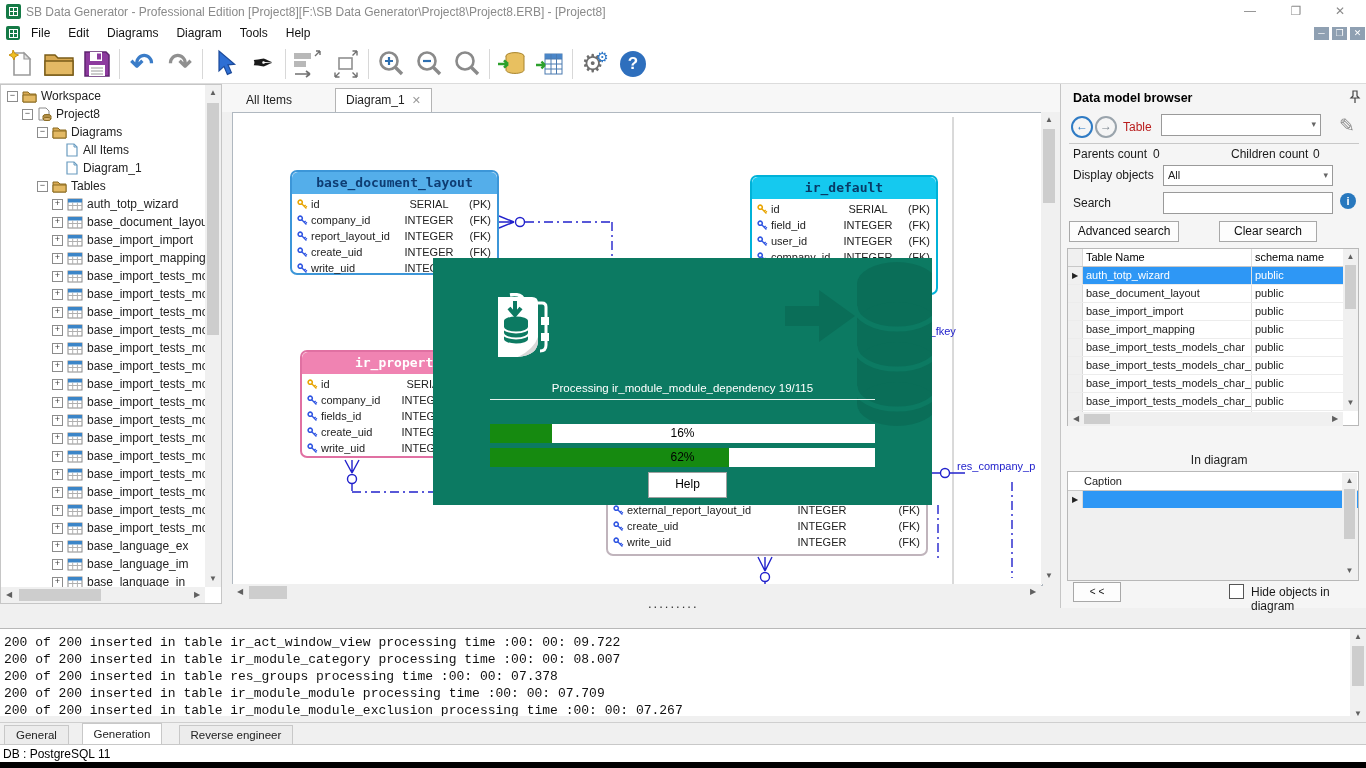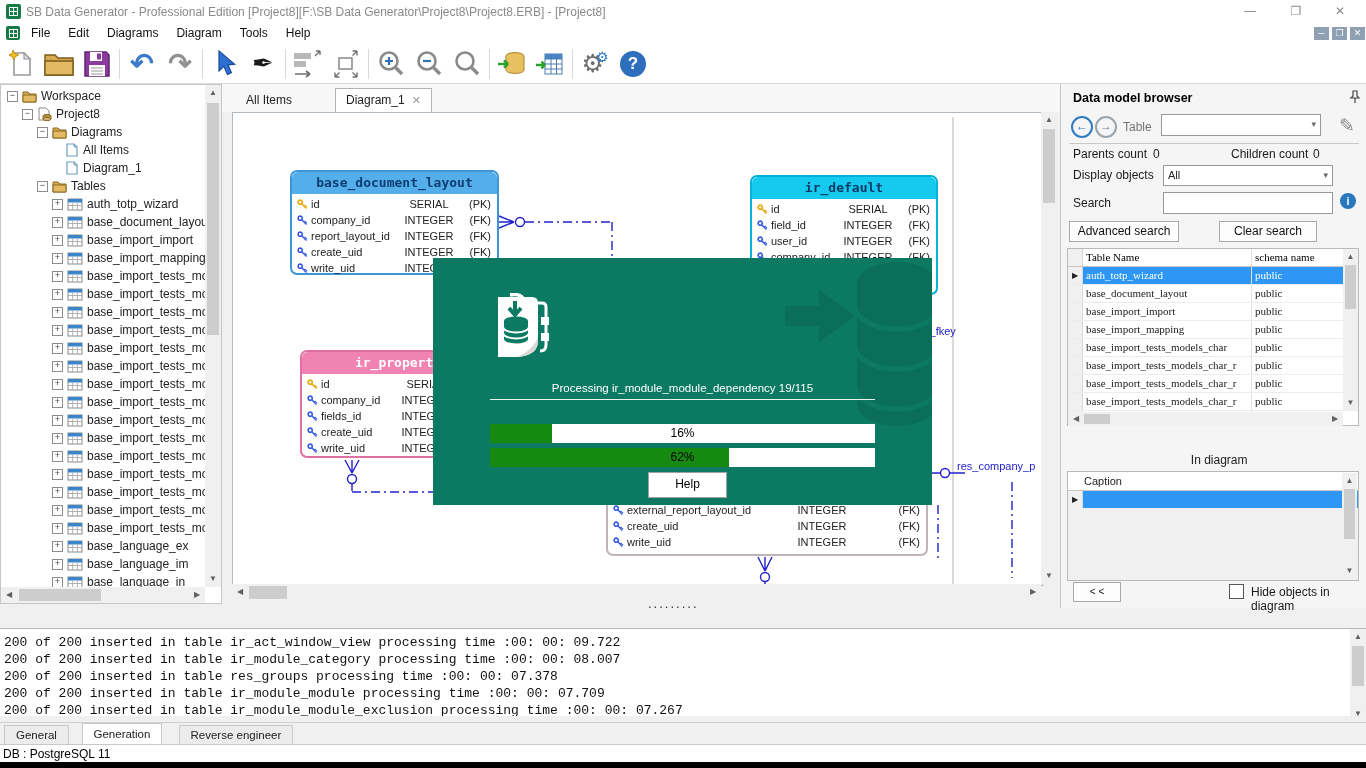--- a/index.html
+++ b/index.html
@@ -75,21 +75,21 @@
       text-align:center;line-height:22px;font-size:12px;color:#000;}
   
   #rightpanel{left:1060px;top:84px;width:306px;height:524px;background:#f5f5f5;border-left:1px solid #c6c6c6;box-sizing:border-box;}
   #dmb-title{position:absolute;left:12px;top:7px;font-weight:bold;font-size:12.5px;color:#000;}
   .circ{position:absolute;width:18px;height:18px;border-radius:50%;text-align:center;line-height:16px;font-size:12px;}
   .combo{position:absolute;background:#fff;border:1px solid #9a9a9a;font-size:11px;line-height:19px;padding:0 4px;box-sizing:border-box;}
   .combo .arr{position:absolute;right:4px;top:0;color:#666;font-size:9px;}
   .rlabel{position:absolute;font-size:12px;color:#1a1a1a;}
   .rbtn{position:absolute;background:#fdfdfd;border:1px solid #a8a8a8;text-align:center;font-size:12px;color:#111;}
   #dmb-grid{position:absolute;left:6px;top:164px;width:292px;height:178px;background:#fff;border:1px solid #b8b8b8;box-sizing:border-box;overflow:hidden;}
-  .grow{display:flex;height:17px;line-height:17px;font-size:11px;border-bottom:1px solid #ececec;font-family:Liberation Serif, serif;}
+  .grow{display:flex;height:17px;line-height:17px;font-size:11px;border-bottom:1px solid #ececec;}
   .grow .gmark{width:14px;flex:none;background:#f0f0f0;border-right:1px solid #d8d8d8;text-align:center;font-size:8px;color:#222;}
   .grow .gname{width:162px;flex:none;padding:0 3px;border-right:1px solid #e0e0e0;overflow:hidden;white-space:nowrap;}
   .grow .gschema{flex:1;padding:0 3px;overflow:hidden;white-space:nowrap;}
   .grow.head{font-size:11px;color:#000;border-bottom:1px solid #c8c8c8;}
   .grow.sel .gname,.grow.sel .gschema{background:#2e97f5;color:#fff;}
   .rtab{position:absolute;height:21px;line-height:21px;padding:0 10px;font-size:12px;}
   .rtab.active{background:#fff;border:1px solid #b4b4b4;border-bottom:none;margin-top:28px;}
   #cap-grid{position:absolute;left:6px;top:387px;width:292px;height:110px;background:#f0f0f0;border:1px solid #b8b8b8;box-sizing:border-box;}
   .chk{position:absolute;width:13px;height:13px;background:#fff;border:1px solid #555;}
   
@@ -841,21 +841,21 @@
     <div id="stop-btn">Help</div>
   </div>
 
   <div id="rightpanel" class="abs">
     <div id="dmb-title">Data model browser</div>
     <svg style="position:absolute;left:288px;top:6px;" width="12" height="14" viewBox="0 0 12 14">
       <path d="M4 1 h4 v5 l2 2 H2 l2 -2 Z M6 8 v5" stroke="#444" stroke-width="1.2" fill="none"></path>
     </svg>
     <span class="circ" style="left:10px;top:32px;border:2px solid #2f7bc4;color:#2f7bc4;">←</span>
     <span class="circ" style="left:34px;top:32px;border:2px solid #9aa4ac;color:#7a848c;">→</span>
-    <span class="rlabel" style="left:62px;top:36px;color:#737373;">Table</span>
+    <span class="rlabel" style="left:62px;top:36px;color:#b91c1c;">Table</span>
     <span class="combo" style="left:100px;top:30px;width:160px;height:22px;">
         <span class="arr">▾</span>
       </span>
     <span style="position:absolute;left:278px;top:30px;font-size:19px;color:#8a8a8a;">✎</span>
     <div style="position:absolute;left:8px;top:59px;width:290px;height:1px;background:#c8c8c8;"></div>
     <span class="rlabel" style="left:12px;top:63px;">Parents count</span>
     <span class="rlabel" style="left:92px;top:63px;">0</span>
     <span class="rlabel" style="left:170px;top:63px;">Children count</span>
     <span class="rlabel" style="left:252px;top:63px;">0</span>
     <span class="rlabel" style="left:12px;top:84px;">Display objects</span>

